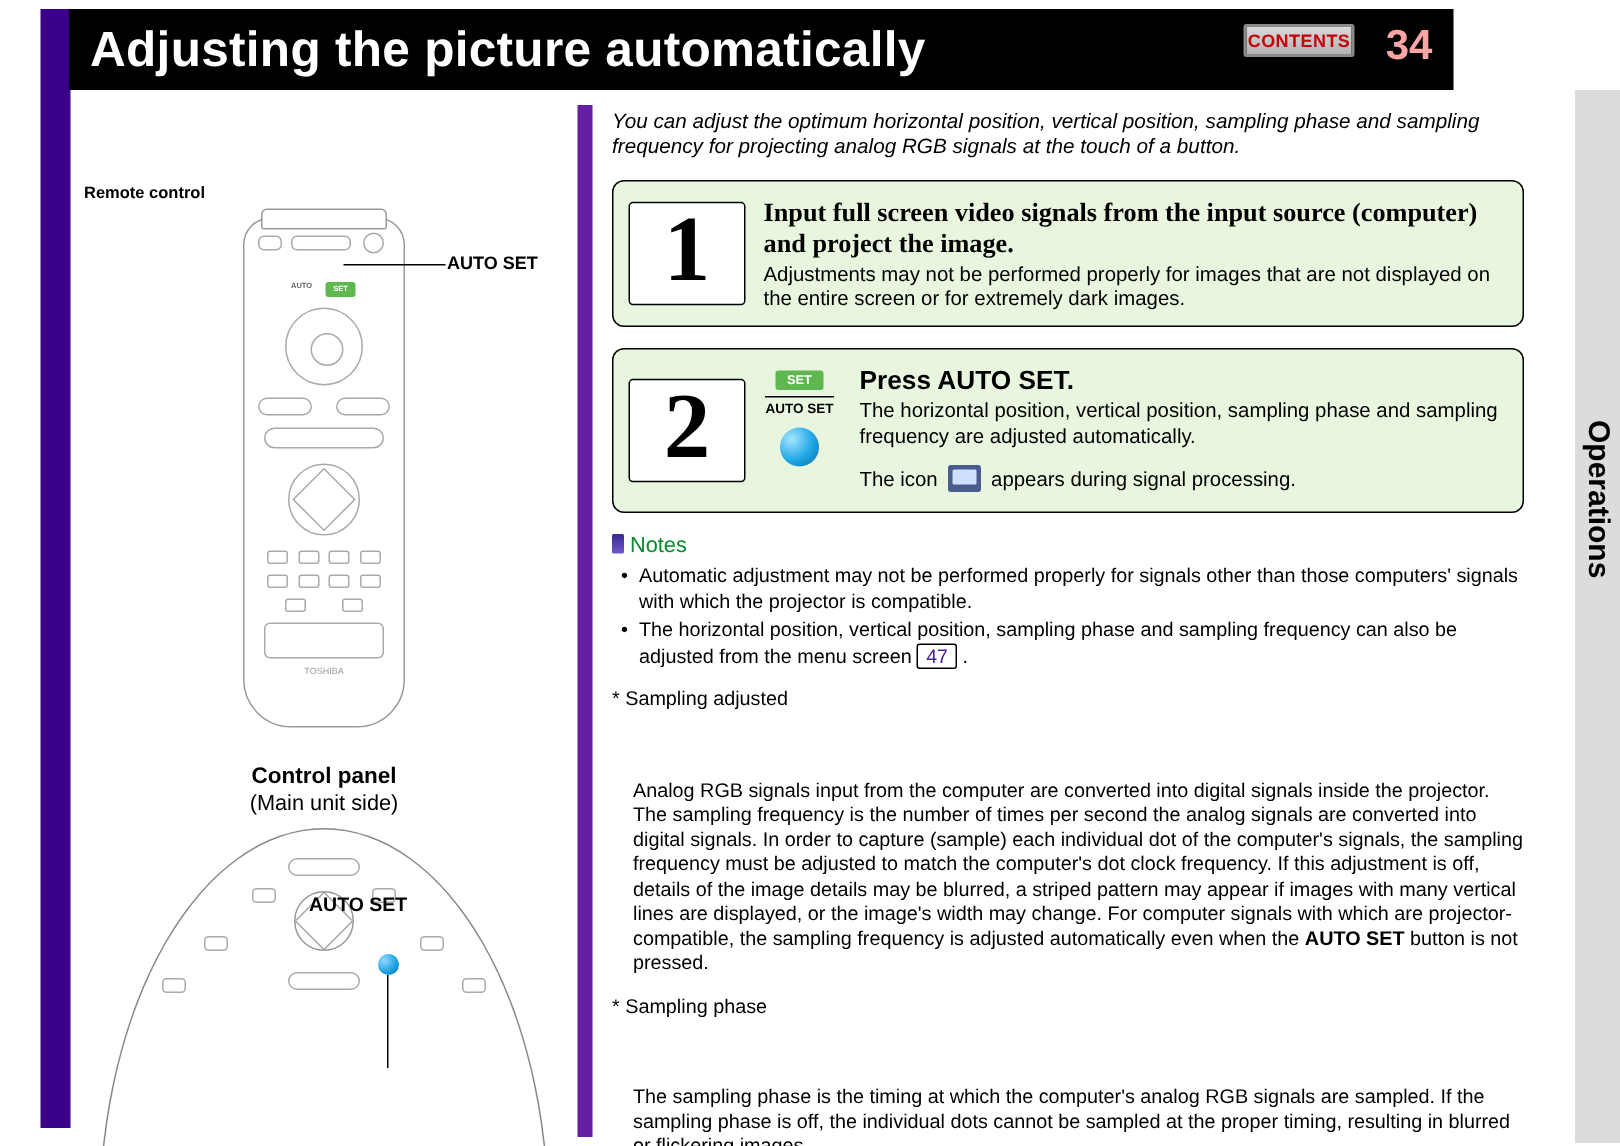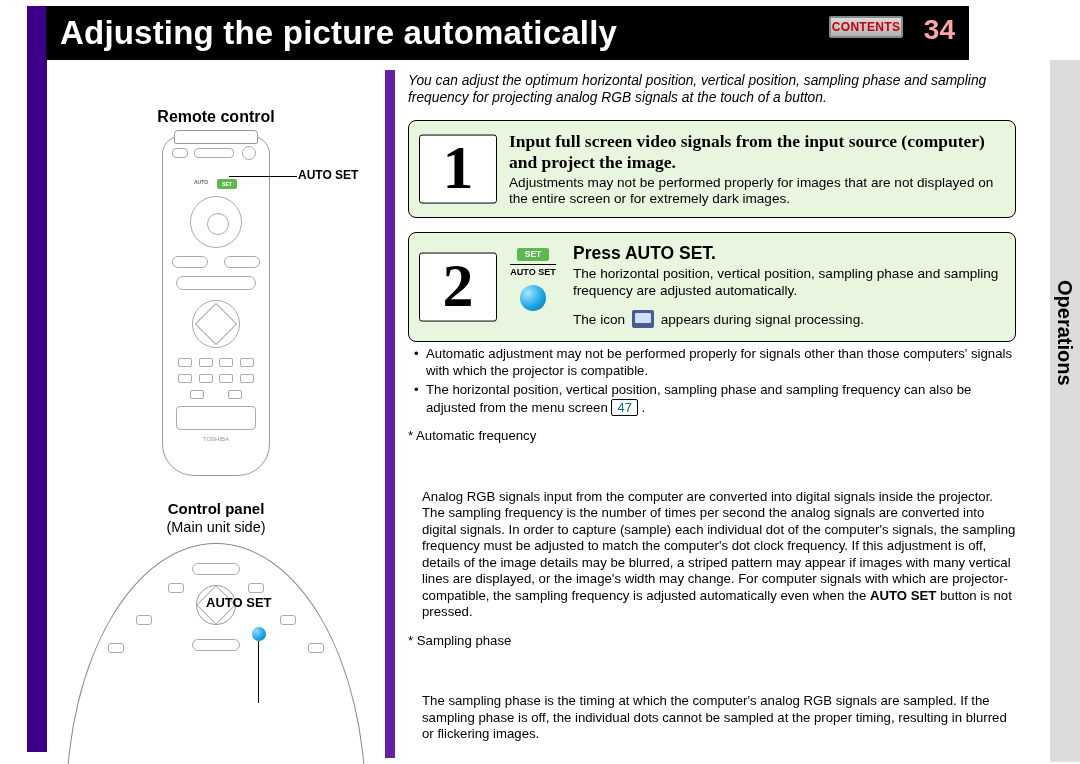--- a/index.html
+++ b/index.html
@@ -15,21 +15,21 @@
   .page-title { color: #fff; font-size: 33px; font-weight: bold; margin-left: 14px; letter-spacing: 0.2px; }
   .contents-btn { position: absolute; right: 66px; top: 10px; width: 74px; height: 22px; border: 2px solid #8a8a8a; background: linear-gradient(#d9d9d9,#b3b3b3); color: #c6000a; font-size: 12px; font-weight: bold; display: flex; align-items: center; justify-content: center; letter-spacing: 0.3px; border-radius: 2px; }
   .page-num { position: absolute; right: 14px; top: 8px; color: #fca5a5; font-size: 28px; font-weight: bold; }
 
   
   .side-tab { position: absolute; right: 0; top: 60px; width: 30px; height: 702px; background: #dcdcdc; }
   .side-tab-label { position: absolute; right: 4px; top: 280px; writing-mode: vertical-rl; font-size: 20px; font-weight: bold; color: #000; }
 
   
   .left-col { position: absolute; left: 56px; top: 108px; width: 320px; }
-  .rc-title { font-weight: bold; font-size: 16px; text-align: center; margin-bottom: 10px; }
+  .rc-title { font-weight: bold; font-size: 11px; margin-bottom: 10px; margin-top: 15px; }
   .remote-box { width: 108px; height: 340px; margin: 0 auto; position: relative; }
   .remote-body { position:absolute; left:0; top:0; width:108px; height:340px; border:1.5px solid #999; border-radius: 18px 18px 32px 32px; background:#fff;}
   .remote-top-notch{position:absolute;left:12px;top:-6px;width:84px;height:14px;border:1.5px solid #999;border-radius:4px 4px 2px 2px;background:#fff;}
   .remote-btn{position:absolute;border:1px solid #aaa;border-radius:4px;background:#fff;}
   .auto-set-highlight { position:absolute; left:55px; top:43px; width:20px; height:10px; background:#5fb84f; border-radius:2px; font-size:5px; color:#fff; display:flex; align-items:center; justify-content:center; font-weight:bold; }
   .auto-label-remote { position: absolute; left: 242px; top: 60px; font-size: 12px; font-weight: bold; }
   .remote-leader { position:absolute; left:173px; top:68px; width:68px; height:1px; background:#000; }
 
   .cp-title { font-weight: bold; font-size: 15px; text-align: center; margin-top: 24px; }
   .cp-sub { font-size: 14.5px; text-align: center; margin-top: 2px; }
@@ -63,21 +63,21 @@
   .step2-title { font-size: 17.5px; font-weight: bold; }
   .step2-body { font-size: 13.6px; line-height: 1.22; margin-top: 2px; }
   .icon-tv { display:inline-block; width:22px; height:18px; background:#4a5b8f; border-radius:2px; vertical-align:-4px; position:relative; margin: 0 3px; }
   .icon-tv::after{content:"";position:absolute;left:3px;top:3px;right:3px;bottom:5px;background:#cfe0ff;border-radius:1px;}
 
   .notes-head { color:#0a8a2b; font-size:14.5px; margin-top: 14px; }
   .notes-icon { display:inline-block; width:8px; height:13px; background:linear-gradient(#3b2a8e,#6f57c8); margin-right:4px; vertical-align:-1px; border-radius:1px;}
   ul.notes { list-style: none; margin: 4px 0 0 6px; font-size: 13.2px; line-height: 1.25; }
   ul.notes li { position: relative; padding-left: 12px; margin-bottom: 3px; }
   ul.notes li::before { content: "•"; position: absolute; left: 0; top: 0; }
-  .pg-ref { display:inline-block; border:1px solid #000; padding:0 5px; font-size:13px; color:#0f766e; border-radius:2px; line-height:1.2; }
+  .pg-ref { display:inline-block; border:1px solid #000; padding:0 5px; font-size:13px; color:#4c1d95; border-radius:2px; line-height:1.2; }
 
   .def-block { margin-top: 12px; font-size: 13.2px; line-height: 1.25; }
   .def-term { margin-bottom: 2px; }
   .def-term::before { content: "* "; }
   .def-body { padding-left: 14px; margin-top: 44px; }
   .bold-inline { font-weight: bold; }
 
   
   .r1{left:10px;top:12px;width:16px;height:10px;}
   .r2{left:80px;top:10px;width:14px;height:14px;border-radius:50%;}
@@ -193,31 +193,34 @@
       </div>
       <div class="step2-title">Press AUTO SET.</div>
       <div class="step2-body">The horizontal position, vertical position, sampling phase and sampling frequency are adjusted automatically.</div>
       <div class="step2-body" style="margin-top:10px;">
         <span>The icon</span>
         <span class="icon-tv"></span>
         <span>appears during signal processing.</span>
       </div>
     </div>
 
+    <div class="notes-head">
+      <span class="notes-icon"></span><span>Notes</span>
+    </div>
     <ul class="notes">
       <li>Automatic adjustment may not be performed properly for signals other than those computers' signals with which the projector is compatible.</li>
       <li>
         <span>The horizontal position, vertical position, sampling phase and sampling frequency can also be adjusted from the menu screen</span>
         <span class="pg-ref">47</span>
         <span>.</span>
       </li>
     </ul>
 
     <div class="def-block">
-      <div class="def-term">Automatic frequency</div>
+      <div class="def-term">Sampling adjusted</div>
       <div class="def-body">
         <span>Analog RGB signals input from the computer are converted into digital signals inside the projector. The sampling frequency is the number of times per second the analog signals are converted into digital signals. In order to capture (sample) each individual dot of the computer's signals, the sampling frequency must be adjusted to match the computer's dot clock frequency. If this adjustment is off, details of the image details may be blurred, a striped pattern may appear if images with many vertical lines are displayed, or the image's width may change. For computer signals with which are projector-compatible, the sampling frequency is adjusted automatically even when the </span><span class="bold-inline">AUTO SET</span><span> button is not pressed.</span>
       </div>
     </div>
 
     <div class="def-block">
       <div class="def-term">Sampling phase</div>
       <div class="def-body">The sampling phase is the timing at which the computer's analog RGB signals are sampled. If the sampling phase is off, the individual dots cannot be sampled at the proper timing, resulting in blurred or flickering images.</div>
     </div>
   </div>

